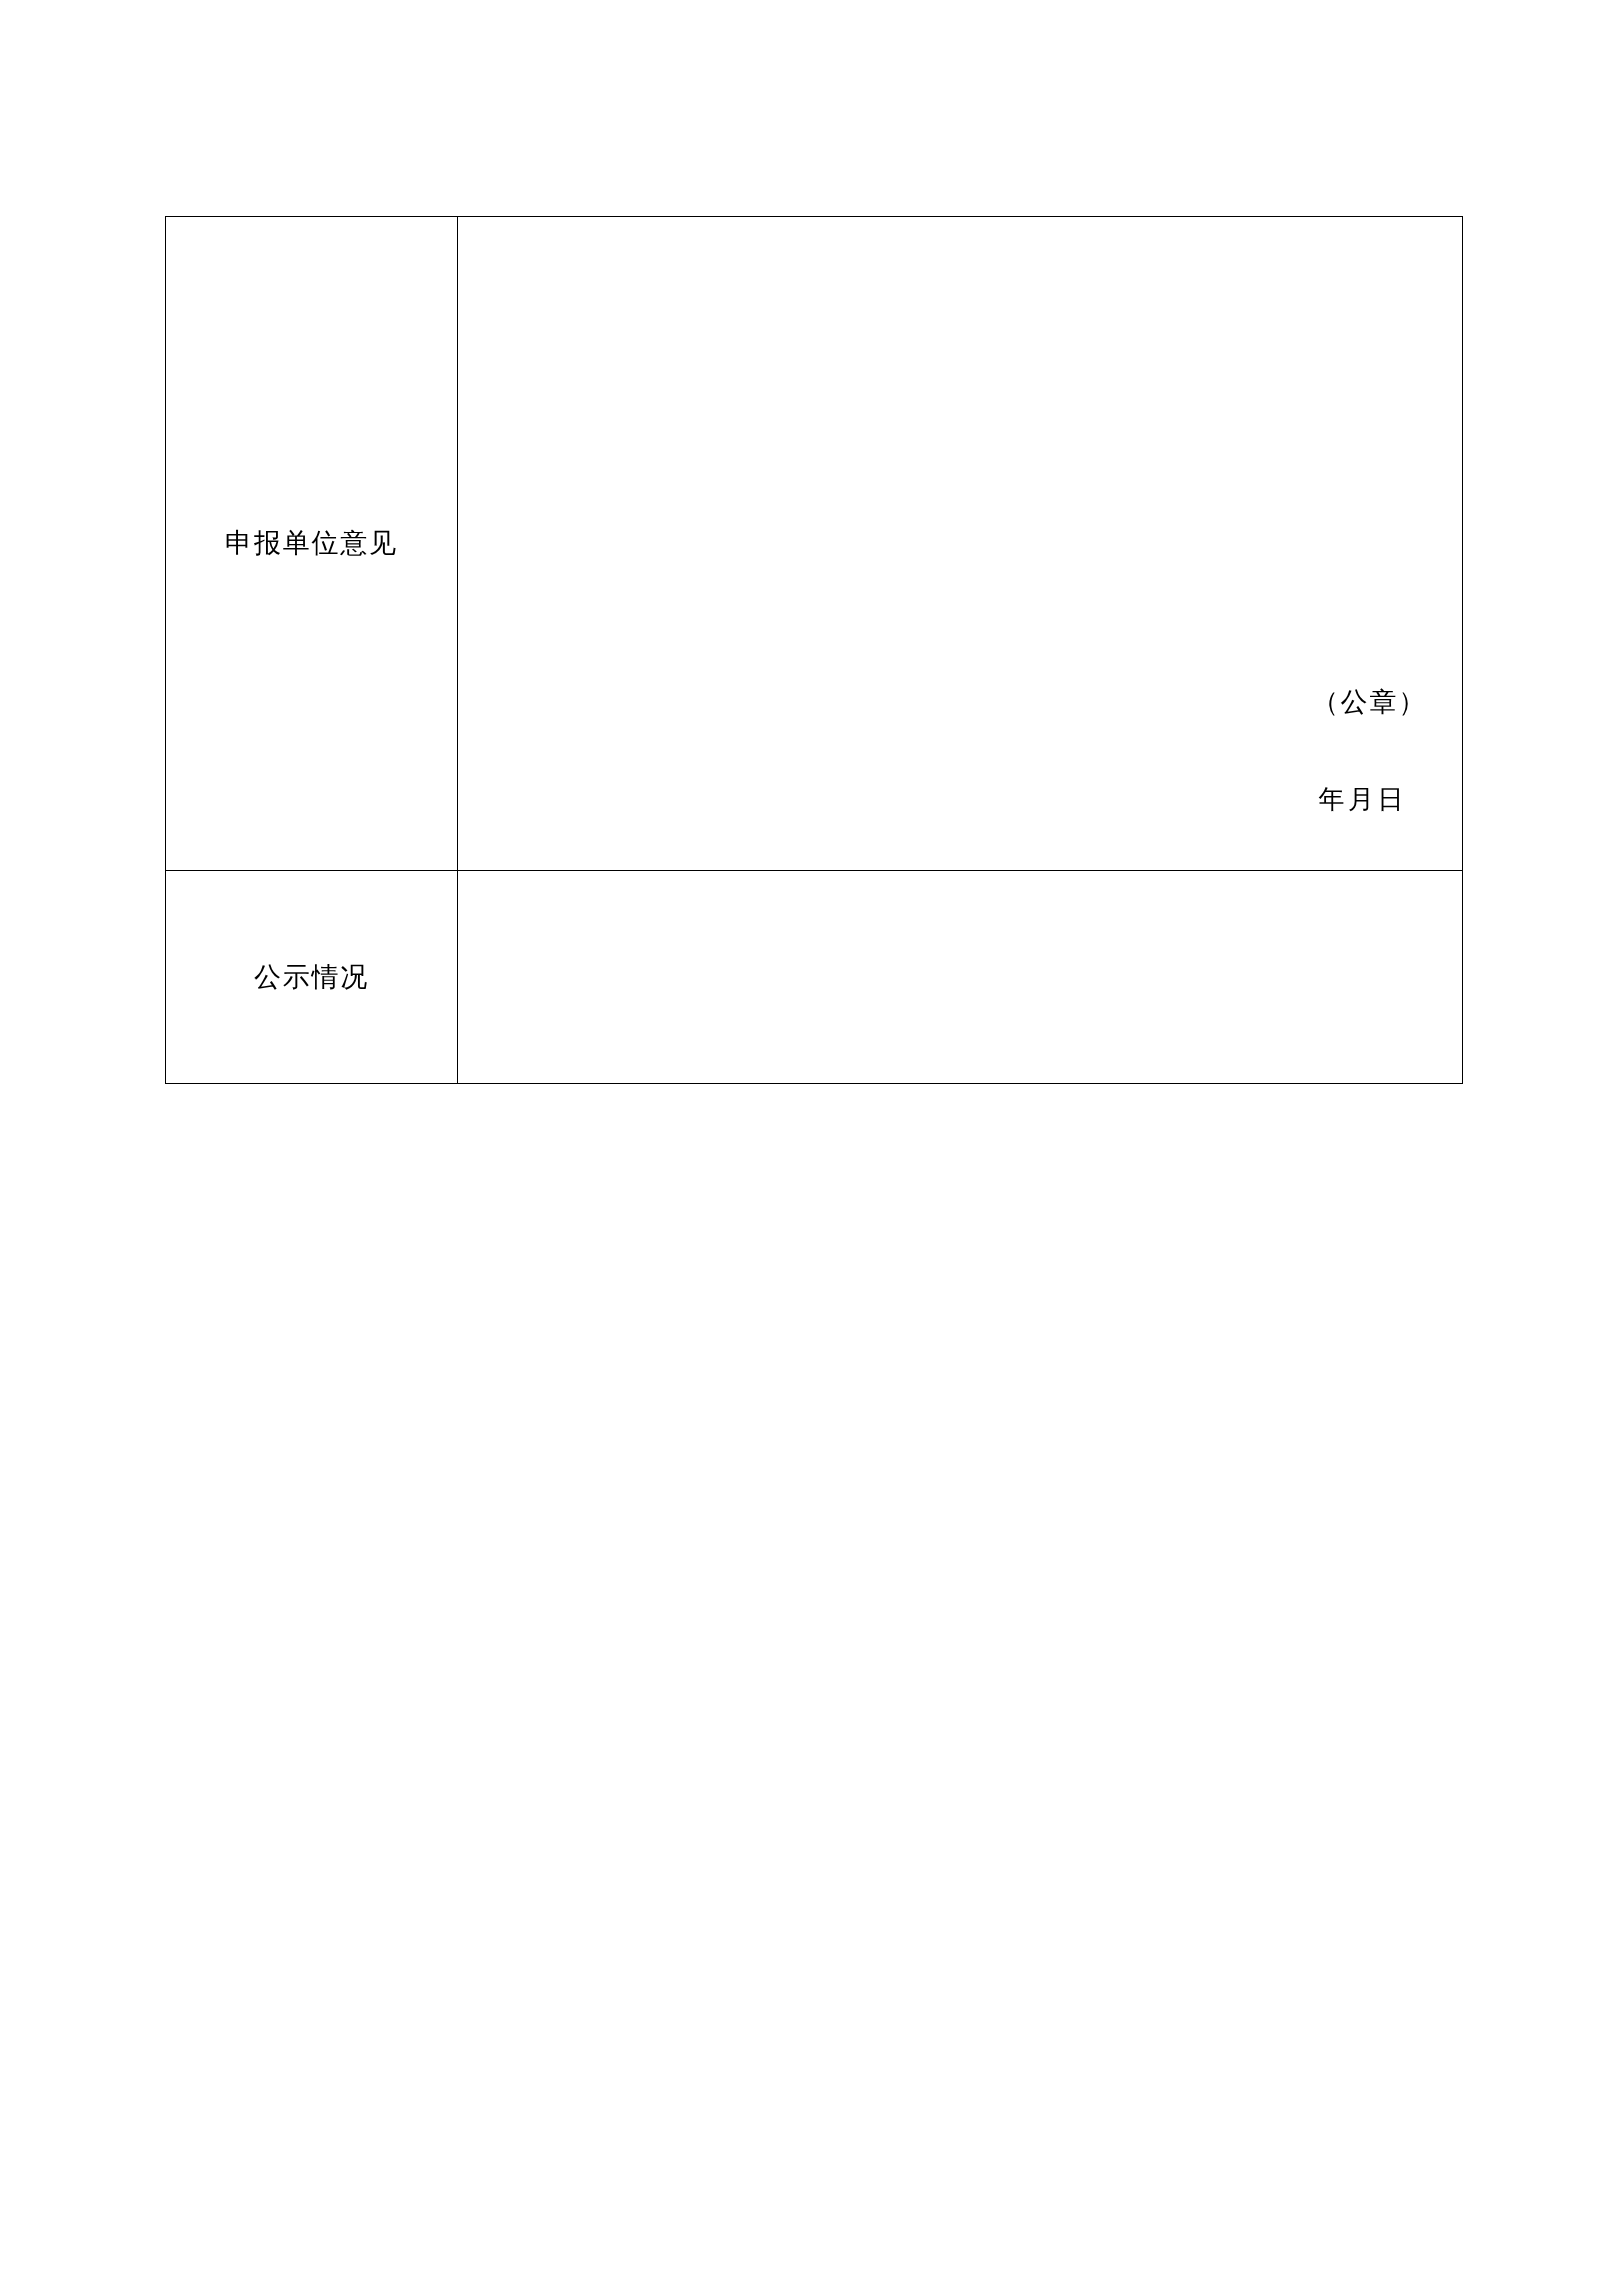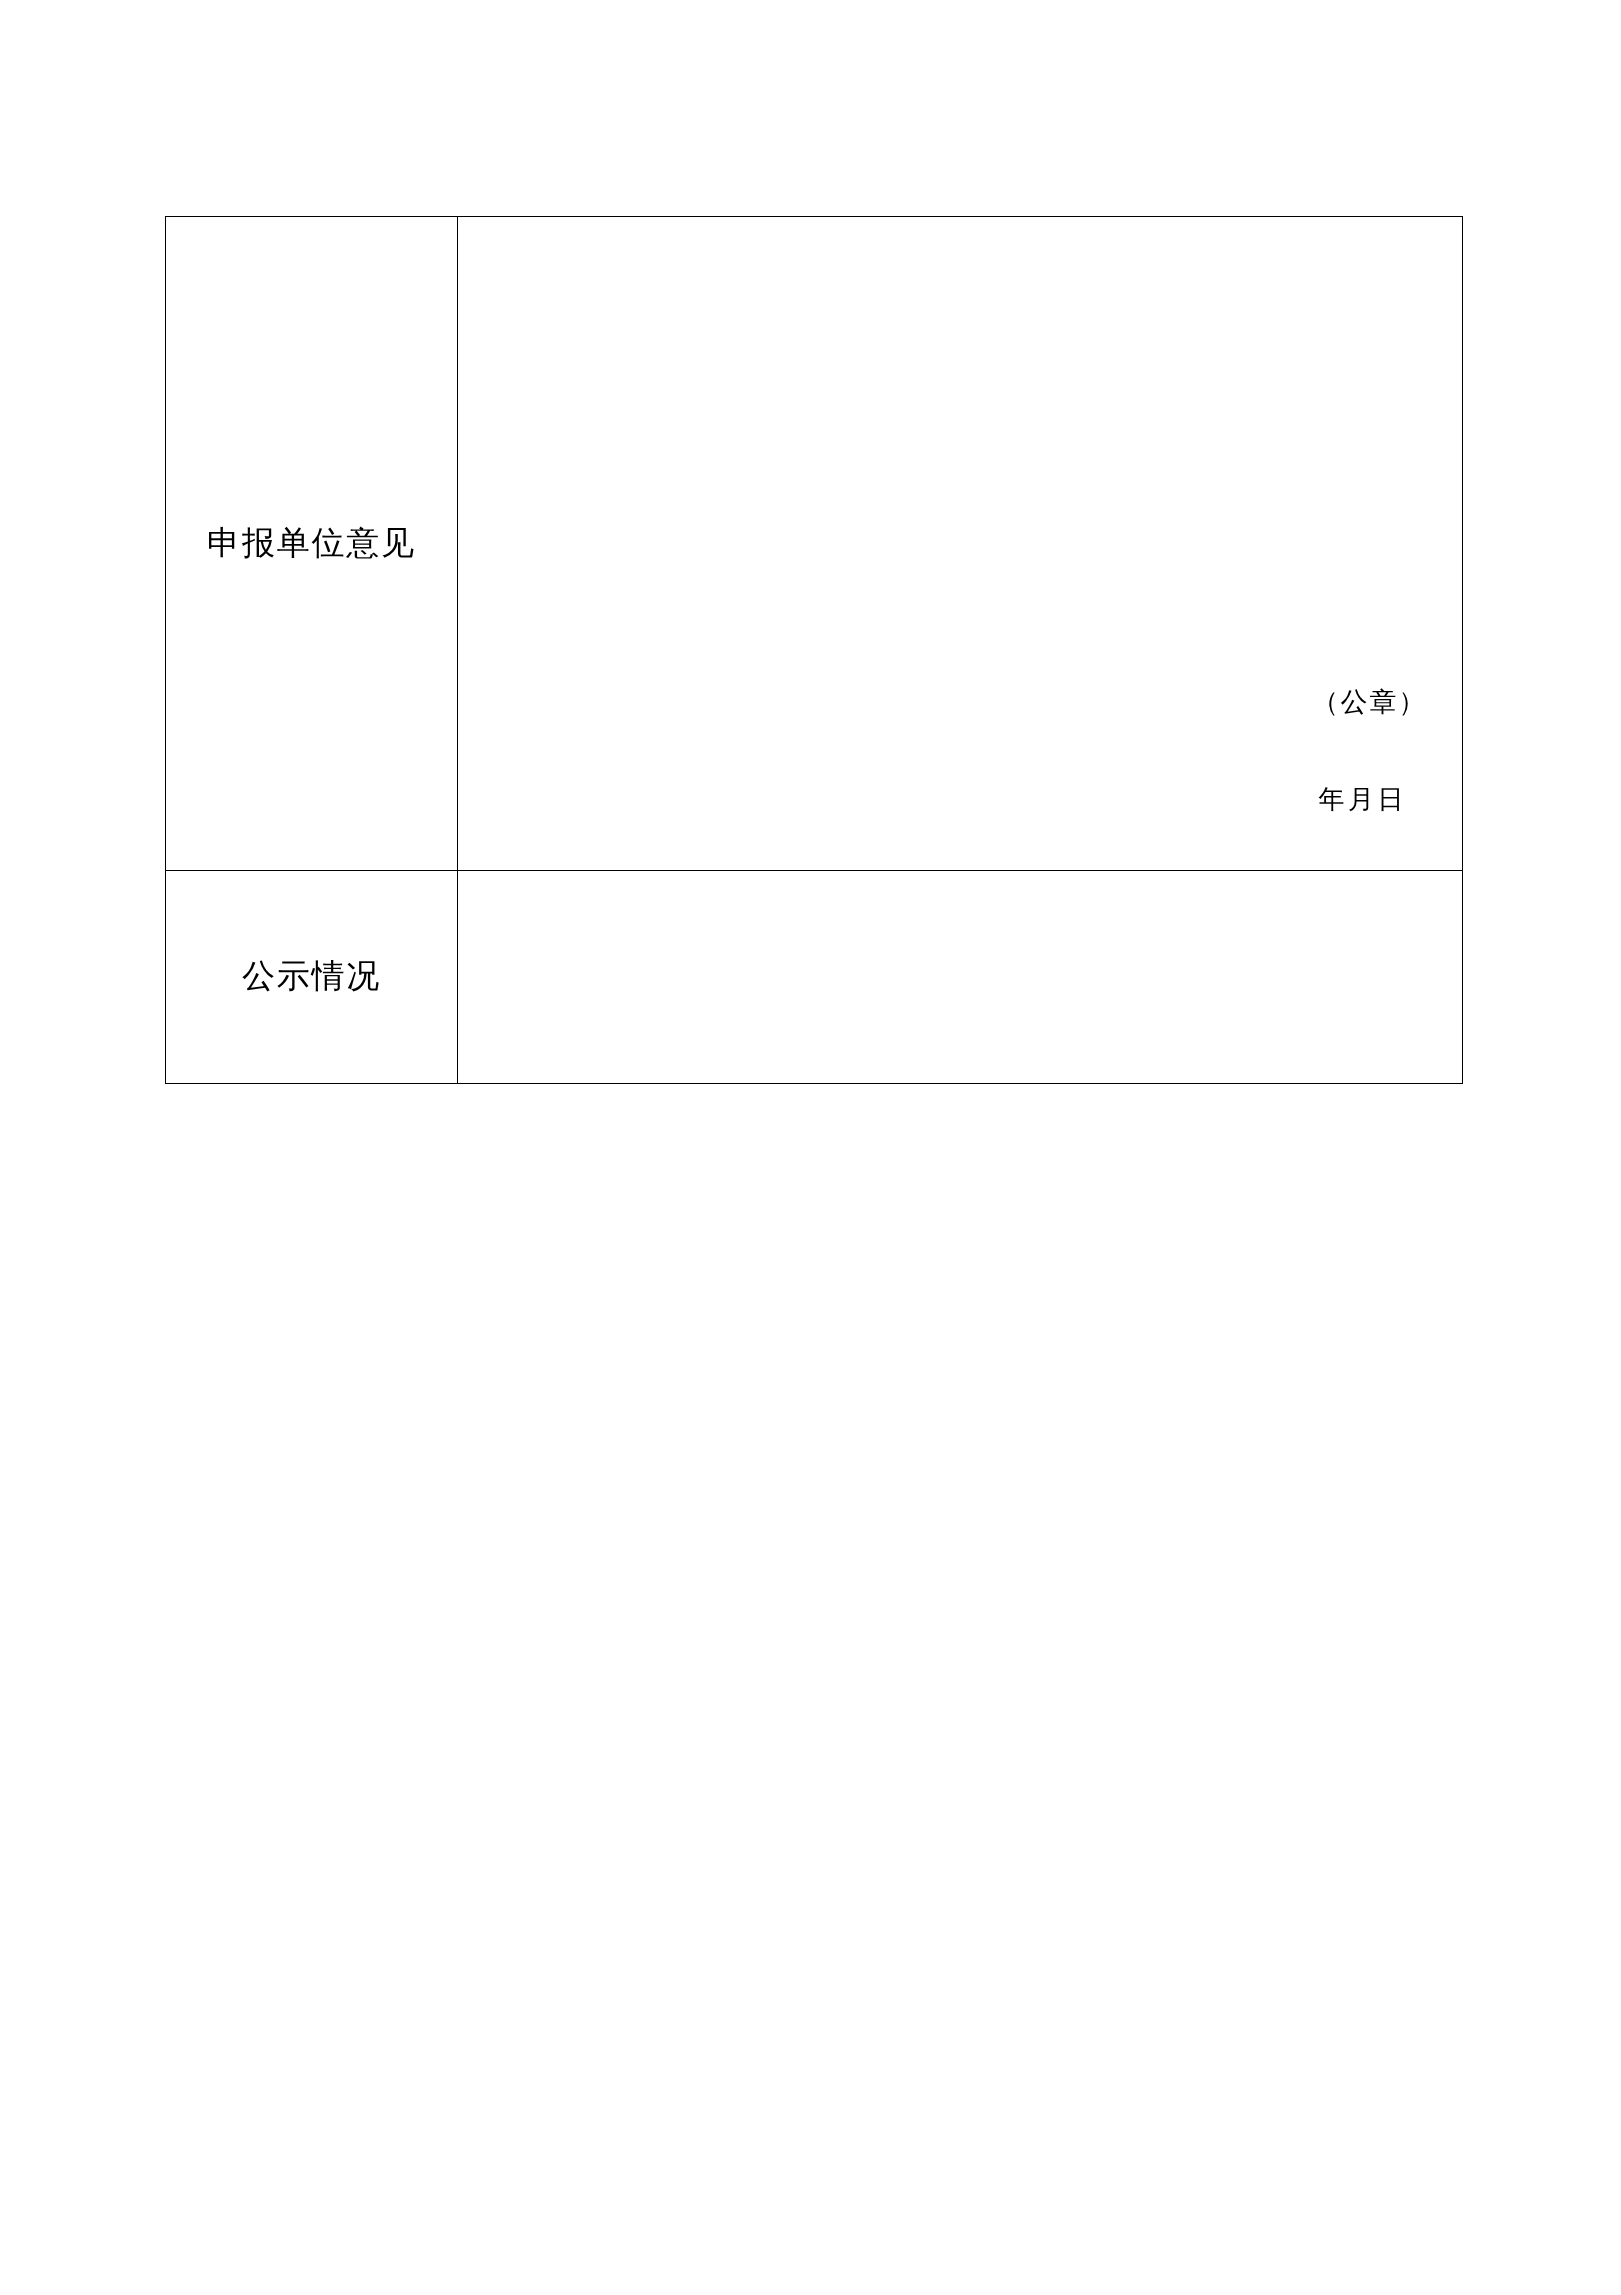--- a/index.html
+++ b/index.html
@@ -31,21 +31,21 @@
     table-layout: fixed;
   }
   .form-table td {
     border: 1.8px solid #000000;
     vertical-align: middle;
     padding: 0;
   }
   .label-cell {
     width: 291px;
     text-align: center;
-    font-size: 33px;
+    font-size: 27px;
     letter-spacing: 1.8px;
     line-height: 1.5;
   }
   .content-cell {
     position: relative;
     vertical-align: top;
   }
   .row-opinion1 { height: 653px; }
   .row-opinion2 { height: 948px; }
   .row-publicity { height: 212px; }
@@ -65,21 +65,21 @@
     bottom: 53px;
     font-size: 26px;
     letter-spacing: 3.5px;
     text-align: right;
     white-space: nowrap;
   }
   .label-inner {
     display: block;
   }
   .label-cell.pub {
-    font-size: 33px;
+    font-size: 27px;
   }
 </style>
 </head>
 <body>
 
 <div class="page">
 
   <table class="form-table">
     <tbody>
       <tr>

